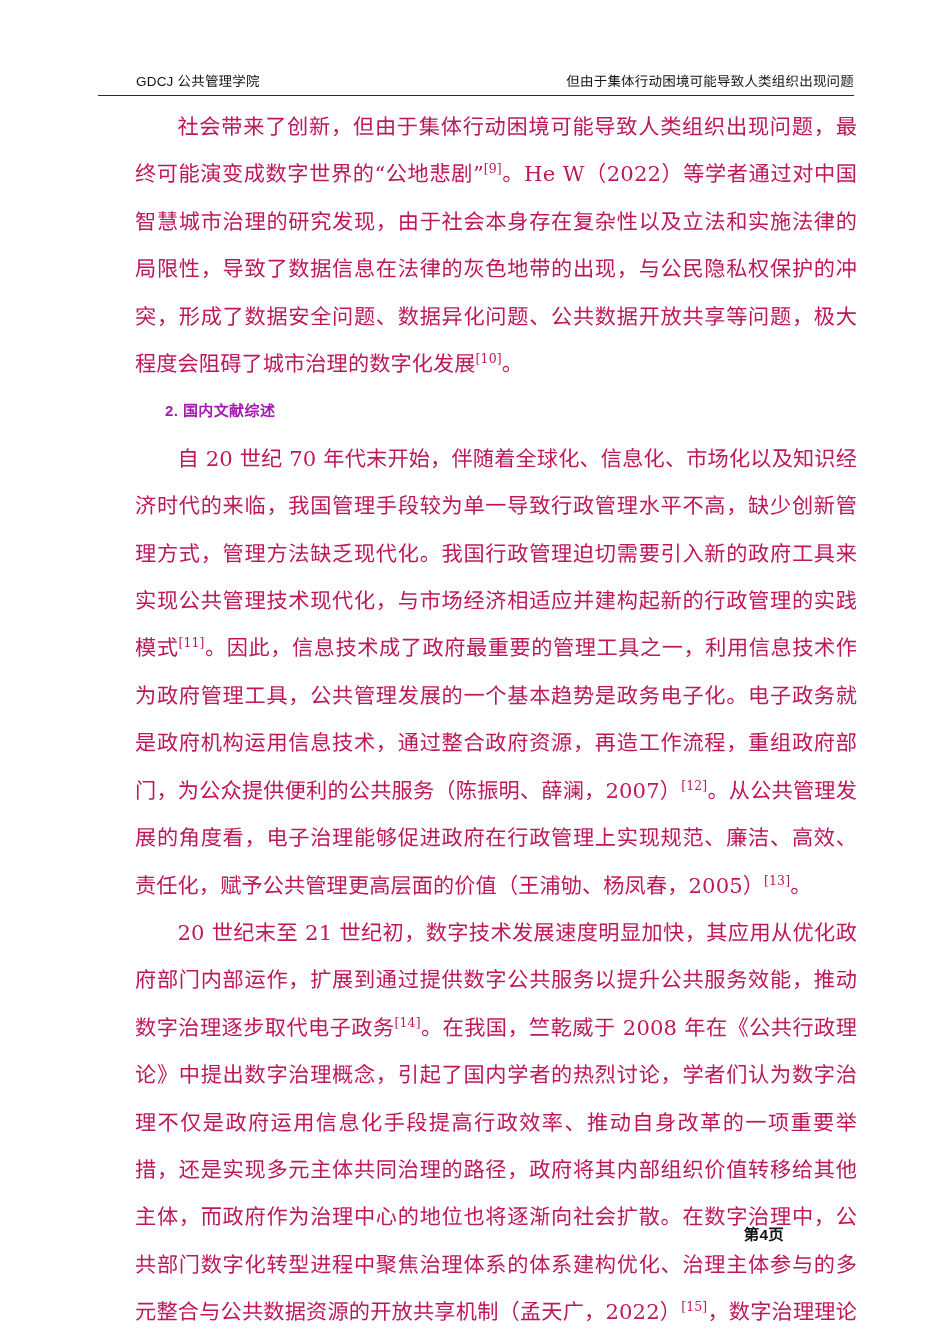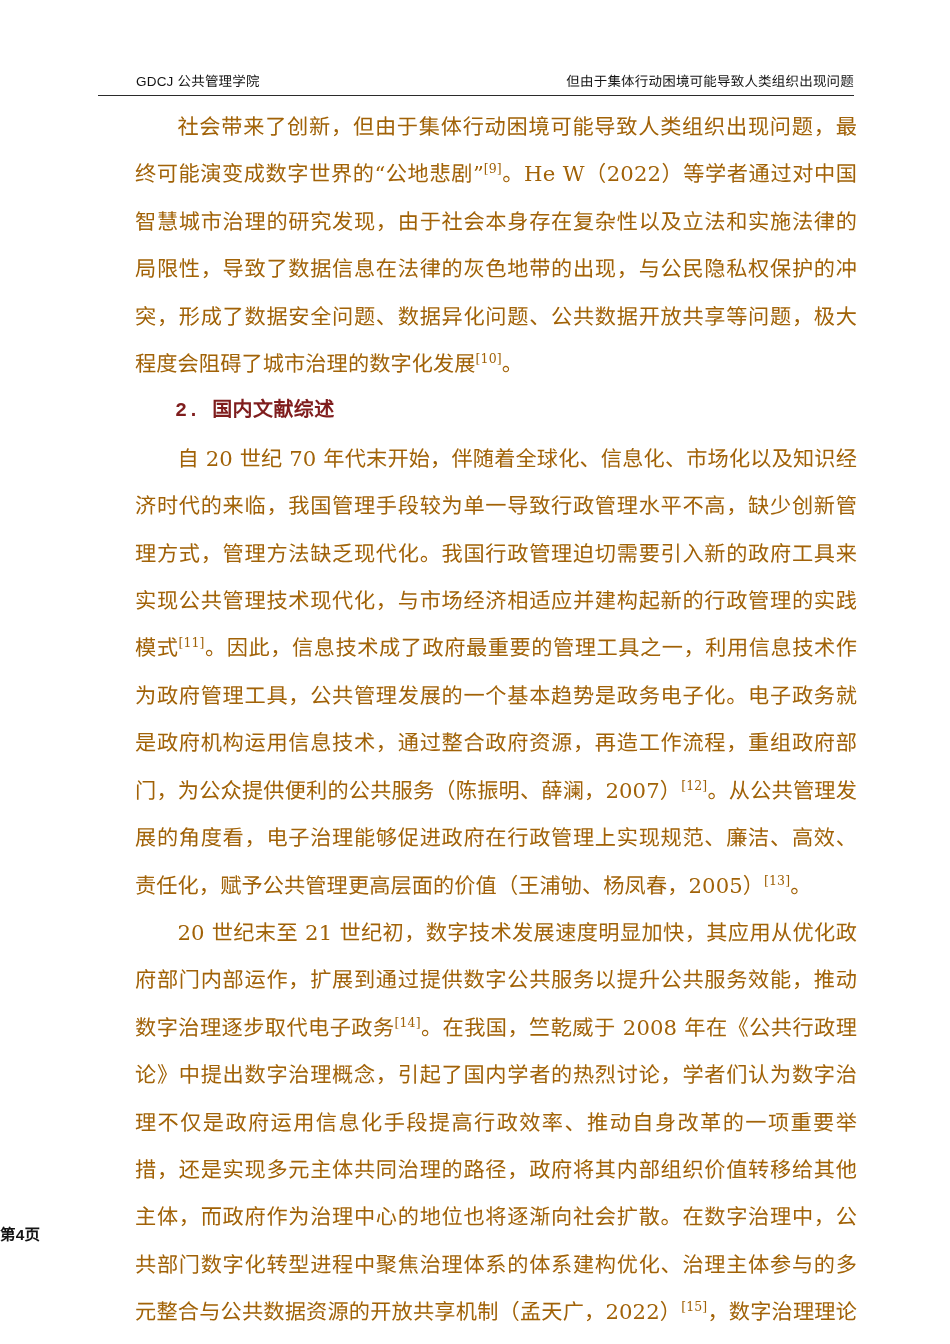--- a/index.html
+++ b/index.html
@@ -60,53 +60,53 @@
     width: 722px;
   }
 
   p.body-par {
     margin: 0;
     font-size: 21.2px;
     line-height: 47.4px;
     text-align: justify;
     text-justify: inter-ideograph;
     text-indent: 2em;
-    color: #a16207;
+    color: #be185d;
     font-family: "DejaVu Serif", "Liberation Serif", serif;
     letter-spacing: 0.1px;
   }
 
   
   h2.section-heading {
     margin: 0;
     padding: 0;
-    font-family: Liberation Mono, monospace;
+    font-family: Liberation Sans, sans-serif;
     font-weight: bold;
-    font-size: 20px;
+    font-size: 15px;
     line-height: 47.4px;
     text-indent: 2em;
-    color: #7f1d1d;
+    color: #a21caf;
     letter-spacing: 0.4px;
   }
 
   
   .sup {
     font-size: 12.5px;
     vertical-align: super;
     line-height: 0;
     font-family: "DejaVu Serif", "Liberation Serif", serif;
   }
 
   
   .page-footer {
     position: absolute;
     left: 0;
     top: 1222px;
     width: 784px;
-    text-align: left;
+    text-align: right;
   }
   .page-number {
     font-family: "Liberation Sans", "DejaVu Sans", sans-serif;
     font-weight: bold;
     font-size: 15.5px;
     color: #141414;
     letter-spacing: 0.2px;
   }
 </style>
 </head>

